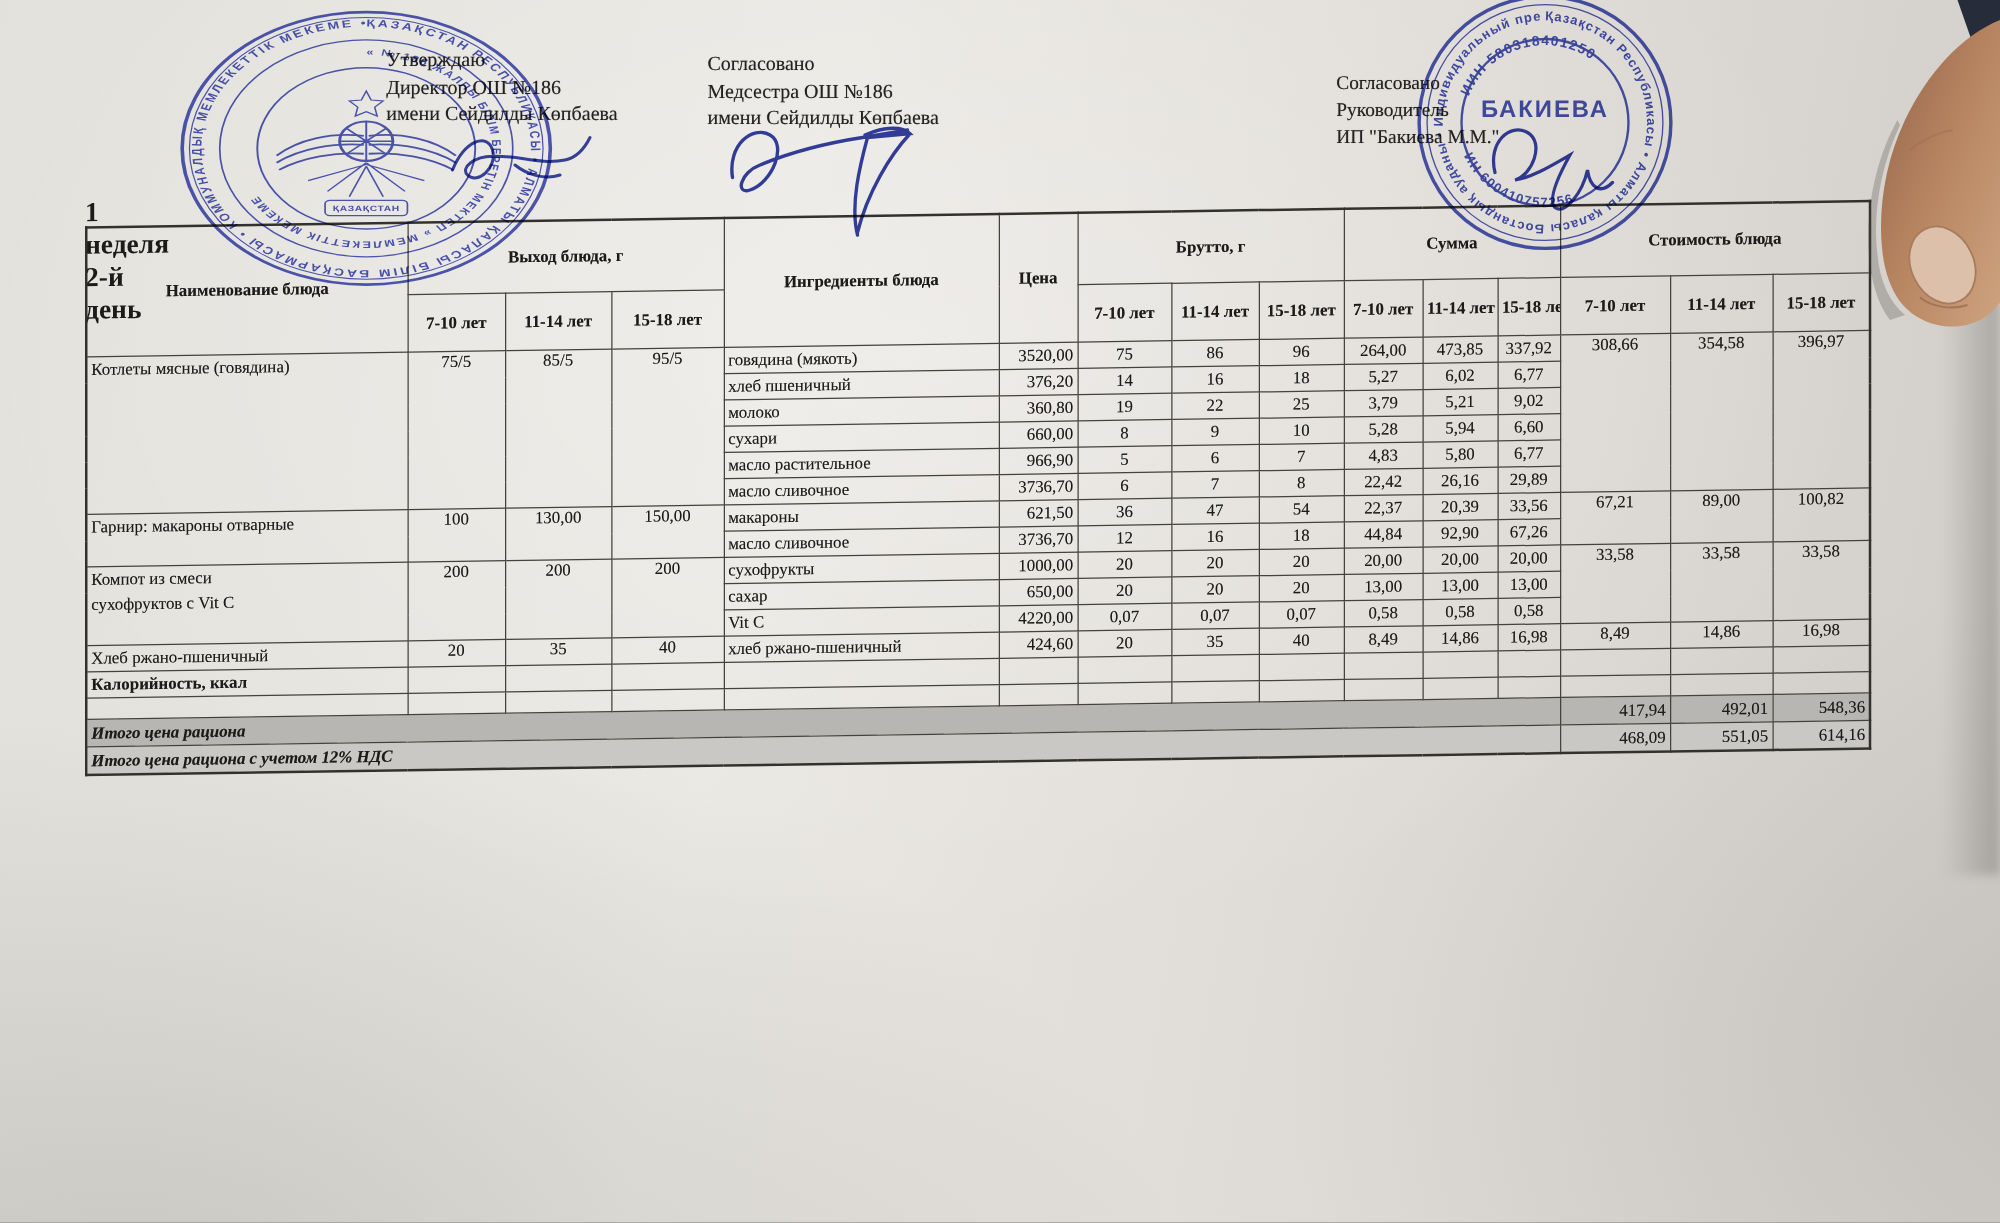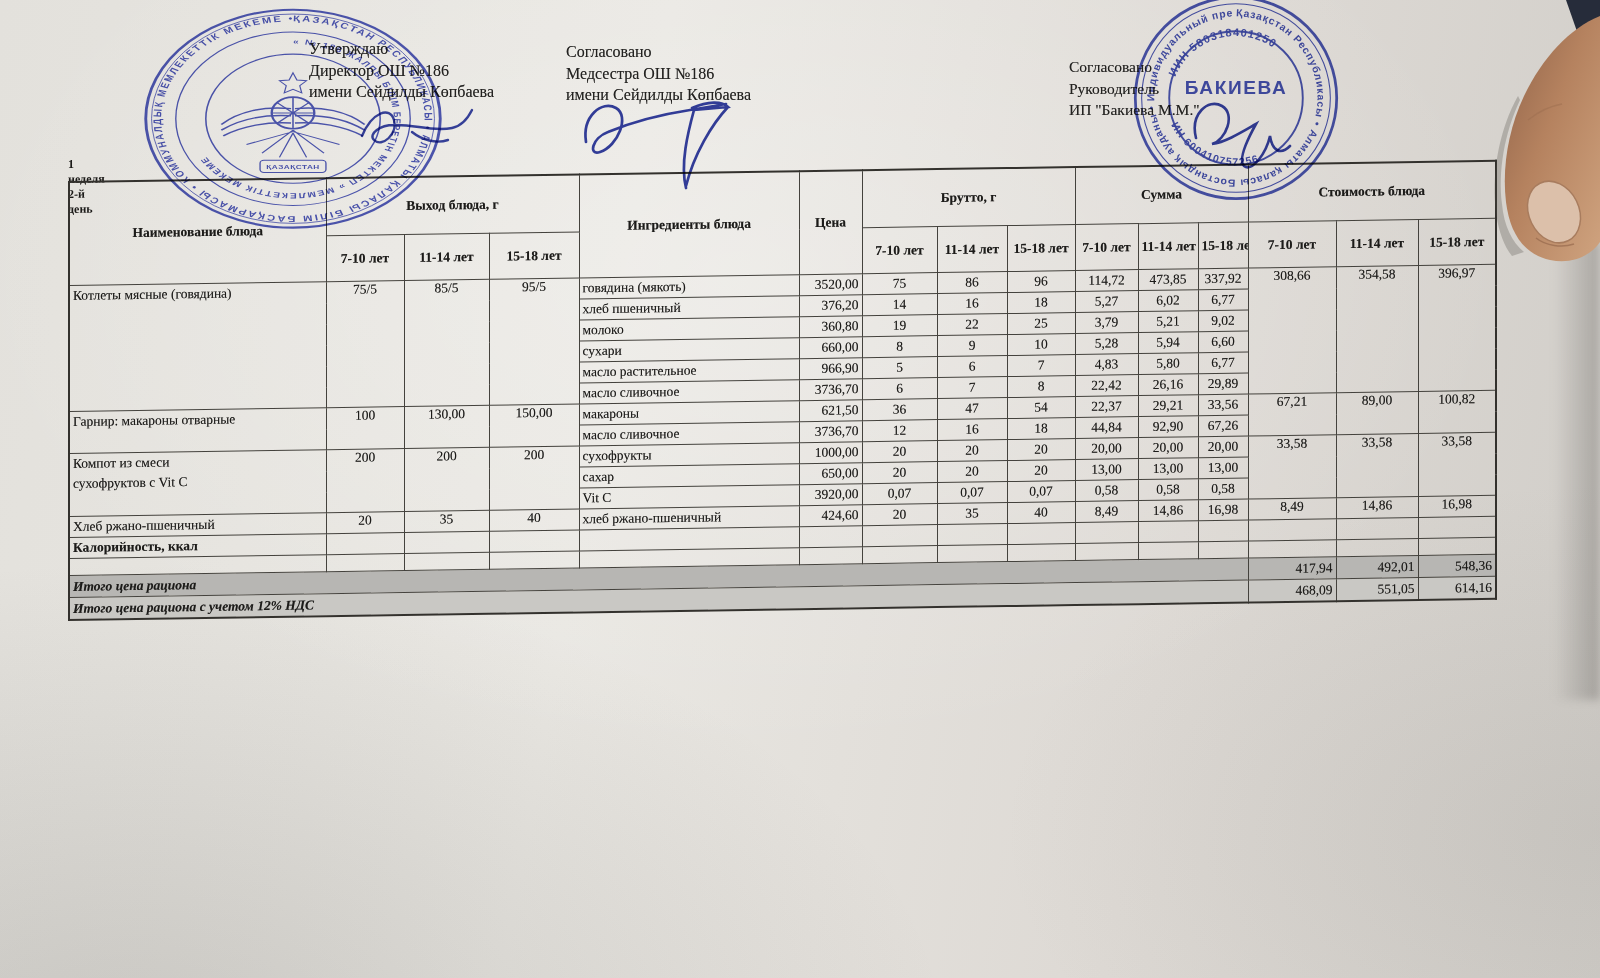--- a/index.html
+++ b/index.html
@@ -5,21 +5,21 @@
   html,body{margin:0;padding:0;background:#8a8884;}
   .stage{position:relative;width:1600px;height:978px;overflow:hidden;
     font-family:"Liberation Serif","DejaVu Serif",serif;color:#1c1b19;
     background:
       radial-gradient(1250px 780px at 46% 28%, rgba(255,255,255,.30), rgba(255,255,255,0) 62%),
       radial-gradient(1500px 900px at 8% 108%, rgba(82,80,76,.20), rgba(0,0,0,0) 55%),
       radial-gradient(1200px 700px at 100% 85%, rgba(120,116,110,.12), rgba(0,0,0,0) 50%),
       linear-gradient(100deg,#e3e1dc 0%,#e9e7e2 38%,#ddd9d4 72%,#d0cdc8 100%);}
   .txtblock{position:absolute;font-size:16px;line-height:21.5px;color:#232220;
     text-shadow:0 0 .6px rgba(40,40,40,.45);}
-  .weeklabel{position:absolute;left:68px;top:157px;font-weight:bold;font-size:12px;}
+  .weeklabel{position:absolute;left:68px;top:157px;font-weight:bold;font-size:22px;}
   .print{position:absolute;left:0;top:0;transform:skewY(-0.85deg);transform-origin:68px 300px;}
   table.menu{border-collapse:collapse;table-layout:fixed;width:1427px;
     border:2px solid #33312d;background:transparent;}
   table.menu td{border:1px solid #44423d;padding:0 3px;font-size:13.5px;
     text-shadow:0 0 .5px rgba(40,40,40,.5);overflow:hidden;white-space:nowrap;}
   tr.h1 td{height:56px;}
   tr.h2 td{height:45px;}
   td.hc{font-weight:bold;text-align:center;font-size:15.5px;white-space:normal;line-height:18px;}
   td.age{font-weight:bold;text-align:center;font-size:15px;}
   tbody td{height:20px;}
@@ -114,21 +114,21 @@
       <tr>
         <td class="dish" rowspan="6">Котлеты мясные (говядина)</td>
         <td class="out" rowspan="6">75/5</td>
         <td class="out" rowspan="6">85/5</td>
         <td class="out" rowspan="6">95/5</td>
         <td class="ing">говядина (мякоть)</td>
         <td class="pr">3520,00</td>
         <td class="num">75</td>
         <td class="num">86</td>
         <td class="num">96</td>
-        <td class="num">114,72</td>
+        <td class="num">264,00</td>
         <td class="num">473,85</td>
         <td class="num">337,92</td>
         <td class="cost" rowspan="6">308,66</td>
         <td class="cost" rowspan="6">354,58</td>
         <td class="cost" rowspan="6">396,97</td>
       </tr>
       <tr>
         <td class="ing">хлеб пшеничный</td>
         <td class="pr">376,20</td>
         <td class="num">14</td>
@@ -183,21 +183,21 @@
         <td class="dish" rowspan="2">Гарнир: макароны отварные</td>
         <td class="out" rowspan="2">100</td>
         <td class="out" rowspan="2">130,00</td>
         <td class="out" rowspan="2">150,00</td>
         <td class="ing">макароны</td>
         <td class="pr">621,50</td>
         <td class="num">36</td>
         <td class="num">47</td>
         <td class="num">54</td>
         <td class="num">22,37</td>
-        <td class="num">29,21</td>
+        <td class="num">20,39</td>
         <td class="num">33,56</td>
         <td class="cost" rowspan="2">67,21</td>
         <td class="cost" rowspan="2">89,00</td>
         <td class="cost" rowspan="2">100,82</td>
       </tr>
       <tr>
         <td class="ing">масло сливочное</td>
         <td class="pr">3736,70</td>
         <td class="num">12</td>
         <td class="num">16</td>
@@ -229,21 +229,21 @@
         <td class="pr">650,00</td>
         <td class="num">20</td>
         <td class="num">20</td>
         <td class="num">20</td>
         <td class="num">13,00</td>
         <td class="num">13,00</td>
         <td class="num">13,00</td>
       </tr>
       <tr>
         <td class="ing">Vit C</td>
-        <td class="pr">3920,00</td>
+        <td class="pr">4220,00</td>
         <td class="num">0,07</td>
         <td class="num">0,07</td>
         <td class="num">0,07</td>
         <td class="num">0,58</td>
         <td class="num">0,58</td>
         <td class="num">0,58</td>
       </tr>
 
       <tr>
         <td class="dish">Хлеб ржано-пшеничный</td>

